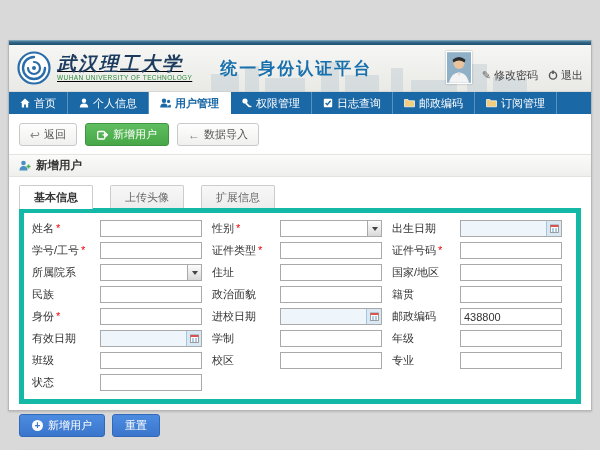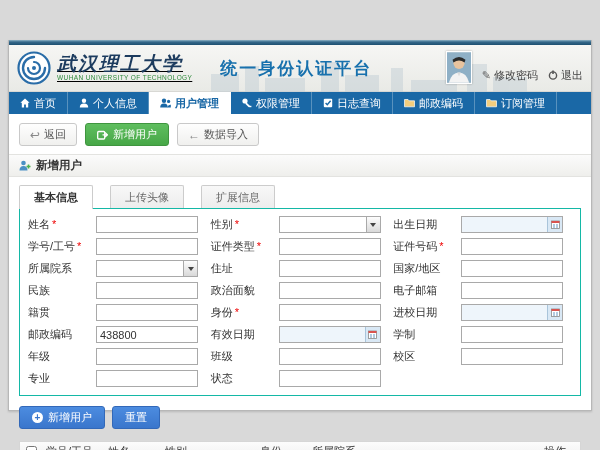--- a/index.html
+++ b/index.html
@@ -54,21 +54,21 @@
             font-size:11.5px; font-weight:bold; color:#333; }
 
   
   .tabs { display:flex; gap:17px; padding:8px 10px 0 10px; position:relative; z-index:2; }
   .tab { font-size:11px; padding:4px 14px 3px; border:1px solid #ccc; border-bottom:none;
          background:linear-gradient(#f8f8f8,#ededed); color:#666; cursor:pointer;
          border-radius:2px 2px 0 0; }
   .tab.active { background:#fff; color:#333; font-weight:bold; margin-bottom:-1px; padding-bottom:4px; }
 
   
-  .panel { margin:0 10px; border:1px solid #14b8a6; background:#fff; padding:7px 8px 8px 8px; }
+  .panel { margin:0 10px; border:5px solid #14b8a6; background:#fff; padding:7px 8px 8px 8px; }
   .grid { display:grid; grid-template-columns:1fr 1fr 1fr; row-gap:5px; column-gap:4px; }
   .fld { display:flex; align-items:center; height:17px; }
   .fld label { width:68px; flex:0 0 68px; font-size:11px; color:#333; }
   .req { color:#e00; margin-left:2px; font-size:11px; }
   .ctl { position:relative; width:102px; height:17px; display:flex; }
   .in { width:100%; height:17px; border:1px solid #a9a9a9; font-size:11px; padding:0 3px;
         font-family:"Liberation Sans",sans-serif; color:#333; background:#fff; }
   .dd-btn { position:absolute; right:1px; top:1px; width:14px; height:15px;
             background:linear-gradient(#fdfdfd,#d9d9d9); border-left:1px solid #a9a9a9;
             display:flex; align-items:center; justify-content:center; cursor:pointer; }
@@ -318,26 +318,20 @@
           </span>
         </div>
       <div class="fld">
           <label><span>政治面貌</span><span class="req"></span></label>
           <span class="ctl">
             <input class="in" style="">
           </span>
         </div>
 
       <div class="fld">
-          <label><span>电子邮箱</span><span class="req"></span></label>
-          <span class="ctl">
-            <input class="in" style="">
-          </span>
-        </div>
-      <div class="fld">
           <label><span>籍贯</span><span class="req"></span></label>
           <span class="ctl">
             <input class="in" style="">
           </span>
         </div>
       <div class="fld">
           <label><span>身份</span><span class="req">*</span></label>
           <span class="ctl">
             <input class="in" style="">
           </span>

